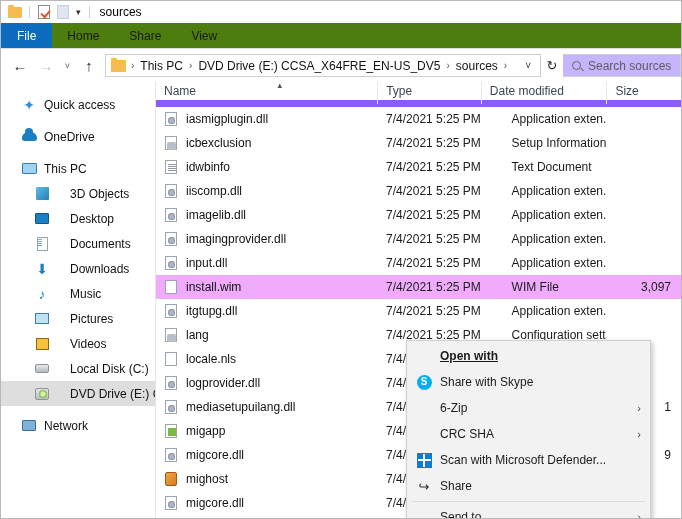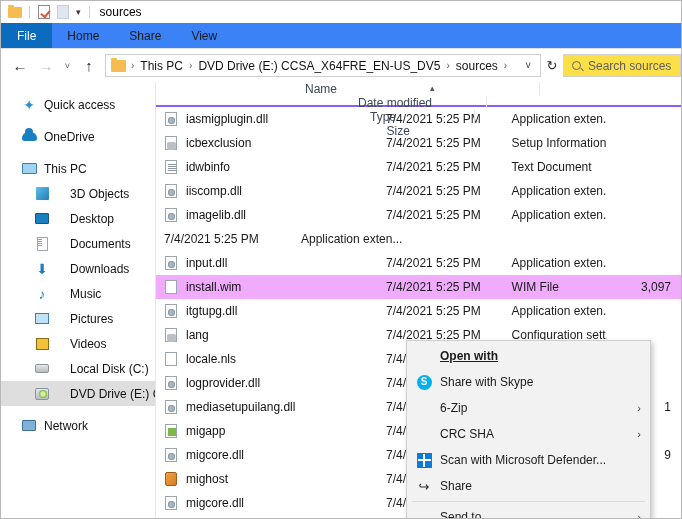--- a/index.html
+++ b/index.html
@@ -77,21 +77,21 @@
   }
   .title-text {
     font-size: 12px;
     color: #000;
     margin-left: 4px;
   }
 
   
   .ribbon {
     height: 26px;
-    background: #3b82f6;
+    background: #4d7c0f;
     border-bottom: 1px solid #dfdfdf;
     display: flex;
     align-items: stretch;
   }
   .tab {
     display: flex;
     align-items: center;
     justify-content: center;
     padding: 0 15px;
     font-size: 12px;
@@ -168,21 +168,21 @@
     width: 22px;
     display: flex; align-items: center; justify-content: center;
     font-size: 13px;
     color: #2b2b2b;
   }
   .searchbox {
     width: 118px;
     height: 23px;
     border: 1px solid #cfcfcf;
     border-left: none;
-    background: #fde047;
+    background: #c4b5fd;
     display: flex;
     align-items: center;
     gap: 7px;
     padding-left: 9px;
     overflow: hidden;
     flex: none;
   }
   .search-glass {
     width: 9px; height: 9px;
     border: 1.4px solid #6a6a6a;
@@ -312,25 +312,24 @@
     flex: 1;
     background: #ffffff;
     position: relative;
     overflow: hidden;
     min-width: 0;
   }
   .colheader {
     height: 25px;
     display: flex;
     align-items: center;
-    border-bottom: 2px solid #8b5cf6;
+    border-bottom: 7px solid #8b5cf6;
     font-size: 12px;
     color: #3b4754;
     position: relative;
-    flex-direction: column;
   }
   .col {
     height: 25px;
     display: flex;
     align-items: center;
     padding-left: 8px;
     border-right: 1px solid #e6e6e6;
     position: relative;
   }
   .col-name { width: 243px; }
@@ -625,25 +624,25 @@
       </div>
     </div>
 
     <div class="filelist">
 
       <div class="colheader">
         <div class="col col-name">
           <span>Name</span>
           <span class="sort-chevron">▴</span>
         </div>
+        <div class="col col-type">
+          <span>Type</span>
+        </div>
         <div class="col col-date">
           <span>Date modified</span>
-        </div>
-        <div class="col col-type">
-          <span>Type</span>
         </div>
         <div class="col col-size">
           <span>Size</span>
         </div>
       </div>
 
       <div id="rows-container">
           <div class="row">
             <div class="cell cell-name">
               <span class="fico dll">
@@ -693,20 +692,26 @@
               <span class="fico dll">
                 <span class="sheet"></span>
               </span>
               <span>imagelib.dll</span>
             </div>
             <div class="cell cell-date">7/4/2021 5:25 PM</div>
             <div class="cell cell-type">Application exten...</div>
             <div class="cell cell-size"></div>
           </div>
           <div class="row">
+            <div class="cell cell-name">
+              <span class="fico dll">
+                <span class="sheet"></span>
+              </span>
+              <span>imagingprovider.dll</span>
+            </div>
             <div class="cell cell-date">7/4/2021 5:25 PM</div>
             <div class="cell cell-type">Application exten...</div>
             <div class="cell cell-size"></div>
           </div>
           <div class="row">
             <div class="cell cell-name">
               <span class="fico dll">
                 <span class="sheet"></span>
               </span>
               <span>input.dll</span>

